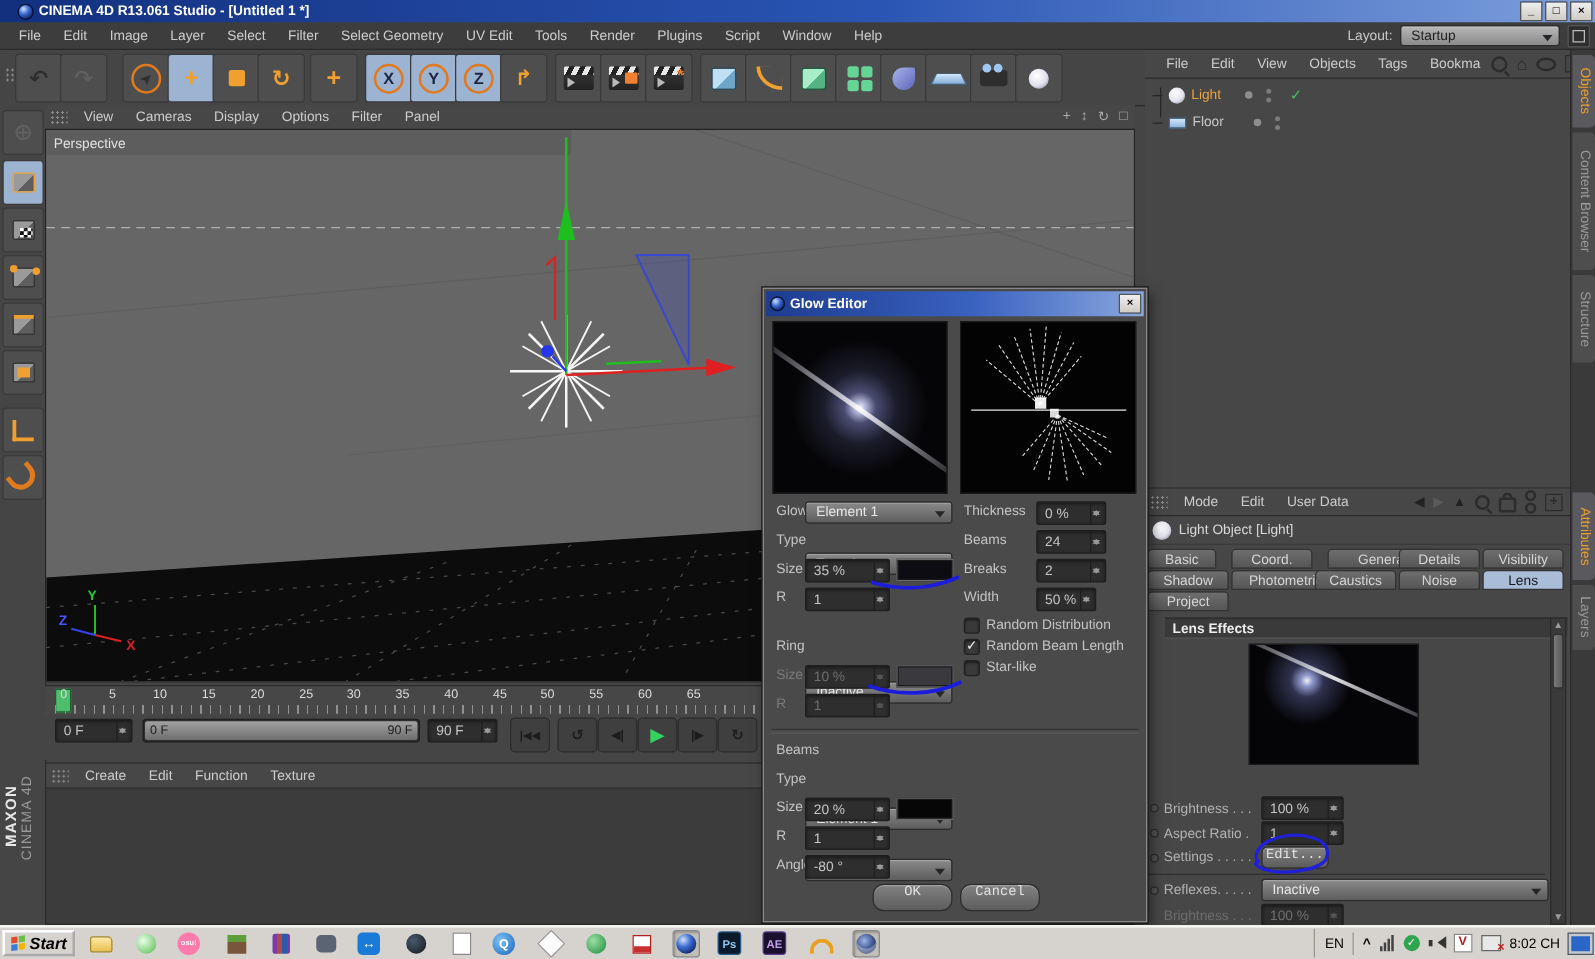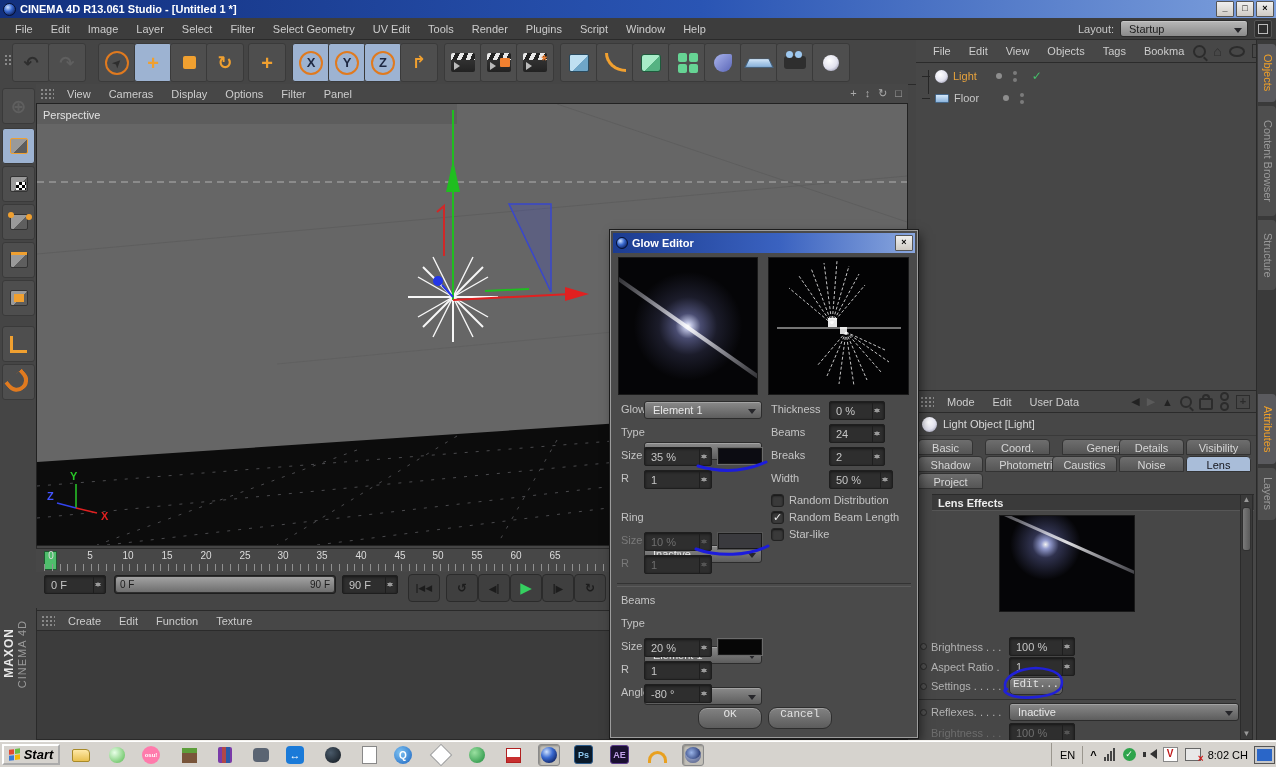--- a/index.html
+++ b/index.html
@@ -2,21 +2,21 @@
 <html><head>
 <meta charset="utf-8">
 <style>
   html,body{margin:0;padding:0;background:#222;}
   #stage{position:relative;width:1276px;height:767px;background:#454545;overflow:hidden;
          font-family:"Liberation Sans","DejaVu Sans",sans-serif;font-size:11px;color:#c8c8c8;
          -webkit-font-smoothing:antialiased;}
   .ab{position:absolute;}
   .row{display:flex;align-items:center;}
   
-  .titlebar{left:0;top:0;width:1276px;height:18px;background:linear-gradient(90deg,#12307e,#2a55b4 55%,#7c9fdc);display:flex;align-items:center;padding-left:3px;box-sizing:border-box;}
+  .titlebar{left:0;top:0;width:1276px;height:18px;background:linear-gradient(90deg,#12307e,#2a55b4 55%,#7c9fdc);display:flex;align-items:center;padding-left:14px;box-sizing:border-box;}
   .titlebar .t{color:#fff;font-weight:bold;font-size:11px;margin-left:4px;}
   .c4dball{width:13px;height:13px;border-radius:50%;background:radial-gradient(circle at 35% 30%,#cfe2ff,#3a6ad0 40%,#0c1e5a 85%);border:1px solid #061030;box-sizing:border-box;}
   .winbtn{width:16px;height:14px;background:linear-gradient(#efefef,#cfcbc4);border:1px solid #555;border-radius:1px;color:#000;font-size:9px;line-height:12px;text-align:center;margin-left:2px;font-weight:bold;}
   
   .menubar{left:0;top:18px;width:1276px;height:22px;background:#3d3d3d;border-bottom:1px solid #2a2a2a;display:flex;align-items:center;padding-left:6px;box-sizing:border-box;}
   .mi{padding:0 9px;color:#cdcdcd;}
   .panelmenu{background:#474747;border-bottom:1px solid #2b2b2b;display:flex;align-items:center;}
   .grip{width:14px;height:12px;background-image:radial-gradient(#9a9a9a 0.8px,transparent 1px);background-size:4px 4px;margin:0 4px 0 4px;opacity:.8;}
   
   .toolbar{left:0;top:40px;width:1276px;height:44px;background:#454545;border-bottom:1px solid #2a2a2a;}
@@ -641,21 +641,21 @@
     <div class="spin ab" style="left:218px;top:193px;width:56px;">
         <span class="v">24</span>
         <span class="spinctl"></span>
       </div>
     <span class="dlab" style="left:160px;top:218px;">Breaks</span>
     <div class="spin ab" style="left:218px;top:216px;width:56px;">
         <span class="v">2</span>
         <span class="spinctl"></span>
       </div>
     <span class="dlab" style="left:160px;top:241px;">Width</span>
-    <div class="spin ab" style="left:218px;top:239px;width:64px;">
+    <div class="spin ab" style="left:218px;top:239px;width:48px;">
         <span class="v">50 %</span>
         <span class="spinctl"></span>
       </div>
 
     <span class="cbx" style="left:160px;top:263px;"></span>
     <span class="dlab" style="left:178px;top:263px;">Random Distribution</span>
     <span class="cbx" style="left:160px;top:280px;">✓</span>
     <span class="dlab" style="left:178px;top:280px;">Random Beam Length</span>
     <span class="cbx" style="left:160px;top:297px;"></span>
     <span class="dlab" style="left:178px;top:297px;">Star-like</span>

